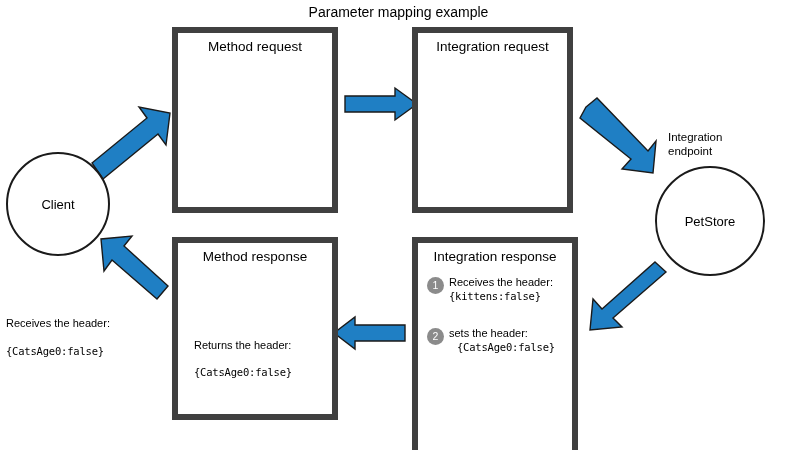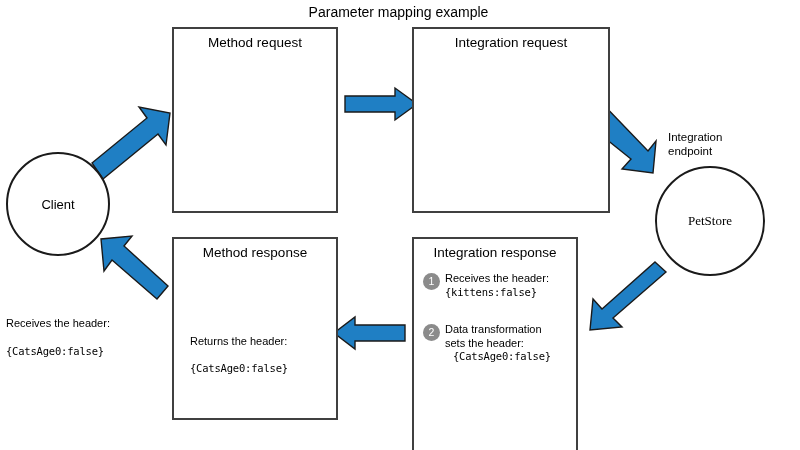--- a/index.html
+++ b/index.html
@@ -27,21 +27,21 @@
     position: absolute;
     left: 0;
     top: 4px;
     width: 797px;
     text-align: center;
     font-size: 14px;
     color: #000;
   }
   .box {
     position: absolute;
-    border: 2px solid #404040;
+    border: 6px solid #404040;
     background: #ffffff;
     box-sizing: border-box;
   }
   .box-title {
     position: absolute;
     left: 0;
     width: 100%;
     top: 6px;
     text-align: center;
     font-size: 13.5px;
@@ -155,28 +155,28 @@
 
   <div class="free-label" style="left:6px; top:302px; width:160px;">
     <div class="sans-line">Receives the header:</div>
     <div class="mono">{CatsAge0:false}</div>
   </div>
 
   <div class="box" style="left:172px; top:27px; width:166px; height:186px;">
     <div class="box-title">Method request</div>
   </div>
 
-  <div class="box" style="left:412px; top:27px; width:198px; height:186px;">
+  <div class="box" style="left:412px; top:27px; width:161px; height:186px;">
     <div class="box-title">Integration request</div>
   </div>
 
   <div class="endpoint-label" style="left:668px; top:130px; width:110px;">Integration
 endpoint</div>
 
-  <div class="circle-node" style="left:655px; top:166px; width:110px; height:110px;font-family:Liberation Serif, serif;">
+  <div class="circle-node" style="left:655px; top:166px; width:110px; height:110px;">
     <span>PetStore</span>
   </div>
 
   <div class="box" style="left:172px; top:237px; width:166px; height:183px;">
     <div class="box-title">Method response</div>
     <div class="box-body-text" style="left:16px; top:82px; width:146px;">
       <div class="sans-line">Returns the header:</div>
       <div class="mono">{CatsAge0:false}</div>
     </div>
   </div>
@@ -188,20 +188,19 @@
       <div class="step-num">1</div>
       <div class="step-text">
         <div class="sans-line">Receives the header:</div>
         <div class="mono">{kittens:false}</div>
       </div>
     </div>
 
     <div class="step-row" style="left:9px; top:84px; width:152px;">
       <div class="step-num">2</div>
       <div class="step-text">
-        <div class="sans-line">Data transformation</div>
         <div class="sans-line">sets the header:</div>
         <div class="mono" style="padding-left:8px;">{CatsAge0:false}</div>
       </div>
     </div>
   </div>
 
 </div>
 
 </body></html>

